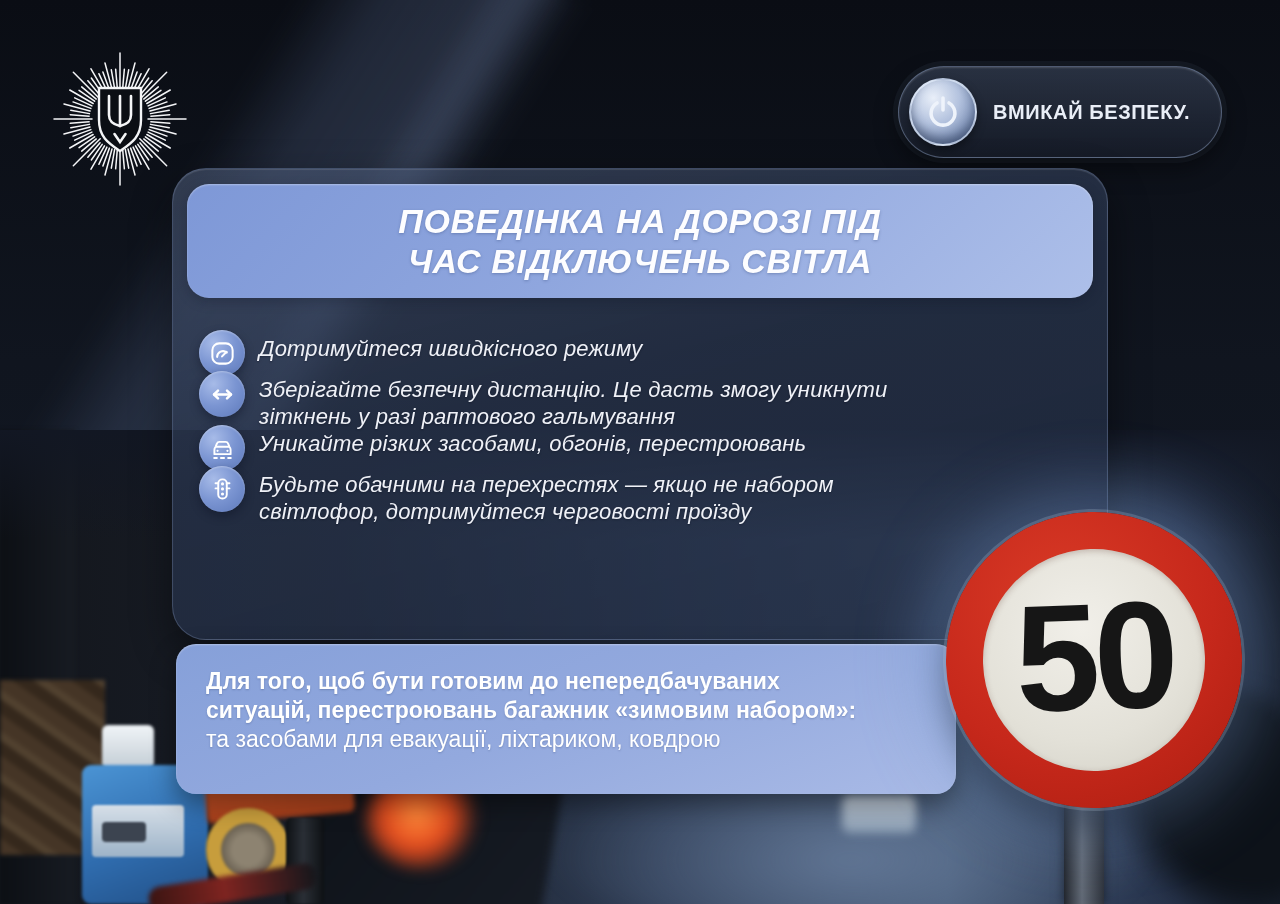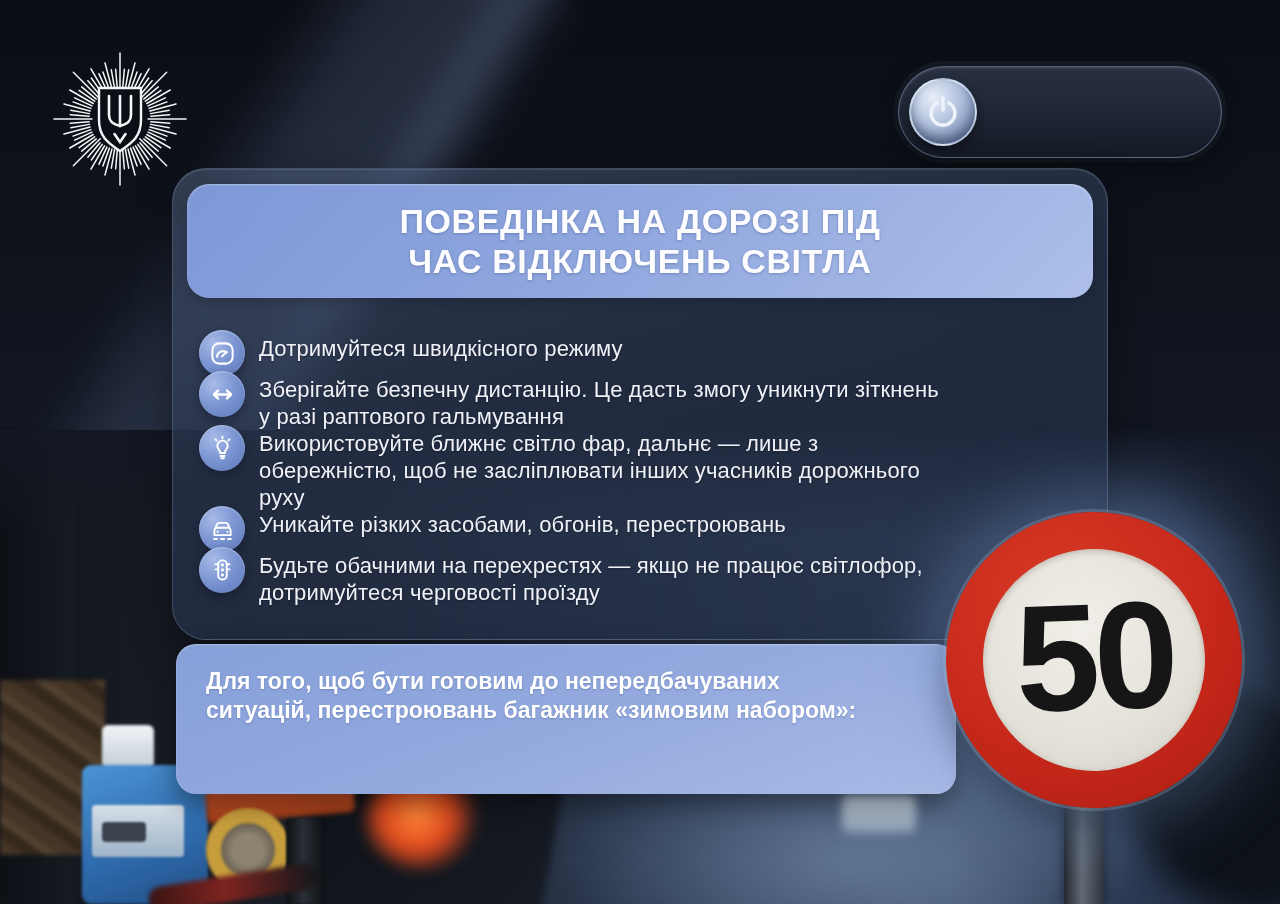--- a/index.html
+++ b/index.html
@@ -67,21 +67,21 @@
                 background:radial-gradient(circle at 35% 28%,#e9eff9 0%,#b3c2de 42%,#7388b0 78%,#5d7299 100%);
                 border:2px solid rgba(232,240,252,.55);
                 box-shadow:inset 0 -6px 10px rgba(30,42,66,.45), 0 4px 10px rgba(0,0,0,.4);
                 display:flex;align-items:center;justify-content:center;box-sizing:border-box;}
   .badge-text{margin-left:16px;color:#e9eef7;font-weight:bold;font-size:20px;line-height:26px;letter-spacing:.6px;}
 
   
   .main-card{left:172px;top:168px;width:934px;height:470px;border-radius:34px;
              background:linear-gradient(165deg,rgba(86,102,134,.5) 0%,rgba(40,52,76,.74) 45%,rgba(32,42,64,.78) 100%);
              border:1px solid rgba(140,160,200,.3);
-             box-shadow:0 16px 40px rgba(0,0,0,.45), inset 0 1px 1px rgba(255,255,255,.12);}
+             box-shadow:0 16px 40px rgba(0,0,0,.45), inset 0 1px 1px rgba(255,255,255,.12);font-style:italic;}
   .card-header{position:absolute;left:14px;top:15px;width:906px;height:114px;border-radius:22px;
                background:linear-gradient(135deg,#7e98d7 0%,#8fa6de 45%,#adbfe9 100%);
                box-shadow:inset 0 1px 2px rgba(255,255,255,.35), 0 4px 12px rgba(10,16,30,.25);
                display:flex;flex-direction:column;justify-content:center;text-align:center;}
   .card-title{color:#fdfdff;font-weight:bold;font-size:34px;line-height:40px;letter-spacing:.6px;
               text-shadow:0 1px 3px rgba(44,64,110,.35);}
 
   
   .tips{position:absolute;left:26px;top:166px;display:flex;flex-direction:column;row-gap:0;}
   .tip{display:flex;align-items:flex-start;}
@@ -234,20 +234,21 @@
   <div class="layer badge">
     <div class="power-circle">
       <span>
         <svg width="34" height="34" viewBox="0 0 24 24" fill="none" stroke="#eef3fb" stroke-width="2.5" stroke-linecap="round">
           <path d="M16.2 5.6 a8.4 8.4 0 1 1 -8.4 0"></path>
           <line x1="12" y1="2.2" x2="12" y2="10.6"></line>
         </svg>
       </span>
     </div>
     <div class="badge-text">
+      <div>ВМИКАЙ БЕЗПЕКУ.</div>
     </div>
   </div>
 
   <div class="layer main-card">
     <div class="card-header">
       <div class="card-title">ПОВЕДІНКА НА ДОРОЗІ ПІД</div>
       <div class="card-title">ЧАС ВІДКЛЮЧЕНЬ СВІТЛА</div>
     </div>
 
     <div class="tips">
@@ -267,30 +268,20 @@
         <div class="tip-icon">
           <svg width="27" height="27" viewBox="0 0 24 24" fill="none" stroke="#fff" stroke-width="2.2" stroke-linecap="round" stroke-linejoin="round">
             <path d="M4.5 12 h15"></path>
             <path d="M8 8.5 L4.5 12 L8 15.5"></path>
             <path d="M16 8.5 L19.5 12 L16 15.5"></path>
           </svg>
         </div>
         <div class="tip-text">Зберігайте безпечну дистанцію. Це дасть змогу уникнути зіткнень у разі раптового гальмування</div>
       </div>
 
-      <div class="tip">
-        <div class="tip-icon">
-          <svg width="27" height="27" viewBox="0 0 24 24" fill="none" stroke="#fff" stroke-width="1.7" stroke-linecap="round">
-            <path d="M12 5 a4.6 4.6 0 0 1 4.6 4.6 c0 2 -1.1 3 -1.9 4.1 c-.5 .7 -.6 1.4 -.6 2.3 h-4.2 c0 -.9 -.1 -1.6 -.6 -2.3 c-.8 -1.1 -1.9 -2.1 -1.9 -4.1 A4.6 4.6 0 0 1 12 5 Z"></path>
-            <path d="M10.2 18.6 h3.6 M10.8 20.6 h2.4"></path>
-            <path d="M12 1.6 v1.4 M5.8 3.9 l1 1 M18.2 3.9 l-1 1" stroke-dasharray="1.6 1.8"></path>
-          </svg>
-        </div>
-        <div class="tip-text">Використовуйте ближнє світло фар, дальнє — лише з обережністю, щоб не засліплювати інших учасників дорожнього руху</div>
-      </div>
 
       <div class="tip">
         <div class="tip-icon">
           <svg width="27" height="27" viewBox="0 0 24 24" fill="none" stroke="#fff" stroke-width="1.7" stroke-linecap="round" stroke-linejoin="round">
             <path d="M4.8 17 v-4 c0 -1 .4 -1.8 1 -2.5 l1.2 -2.9 c.4 -.9 1.2 -1.5 2.2 -1.5 h5.6 c1 0 1.8 .6 2.2 1.5 l1.2 2.9 c.6 .7 1 1.5 1 2.5 v4 Z"></path>
             <path d="M6.6 10.4 h10.8"></path>
             <circle cx="7.6" cy="14" r="1" fill="#fff" stroke="none"></circle>
             <circle cx="16.4" cy="14" r="1" fill="#fff" stroke="none"></circle>
             <path d="M4.6 20.4 h2.4 M10.6 20.4 h2.8 M17 20.4 h2.4"></path>
           </svg>
@@ -301,29 +292,30 @@
       <div class="tip">
         <div class="tip-icon">
           <svg width="27" height="27" viewBox="0 0 24 24" fill="none" stroke="#fff" stroke-width="1.7" stroke-linecap="round">
             <rect x="8.2" y="3" width="7.6" height="17" rx="3.6"></rect>
             <circle cx="12" cy="7" r="1.4" fill="#fff" stroke="none"></circle>
             <circle cx="12" cy="11.5" r="1.4" fill="#fff" stroke="none"></circle>
             <circle cx="12" cy="16" r="1.4" fill="#fff" stroke="none"></circle>
             <path d="M8.2 6.4 H5.8 M8.2 11 H5.8 M15.8 6.4 h2.4 M15.8 11 h2.4"></path>
           </svg>
         </div>
-        <div class="tip-text">Будьте обачними на перехрестях — якщо не працює світлофор, дотримуйтеся черговості проїзду</div>
+        <div class="tip-text">Будьте обачними на перехрестях — якщо не набором світлофор, дотримуйтеся черговості проїзду</div>
       </div>
 
     </div>
   </div>
 
   <div class="layer footer-card">
     <div class="footer-line bold">Для того, щоб бути готовим до непередбачуваних</div>
     <div class="footer-line bold">ситуацій, перестроювань багажник «зимовим набором»:</div>
+    <div class="footer-line">та засобами для евакуації, ліхтариком, ковдрою</div>
   </div>
 
   <div class="layer pole"></div>
   <div class="layer sign">
     <div class="sign-face">
       <div class="sign-value">50</div>
     </div>
   </div>
 
 </div>

